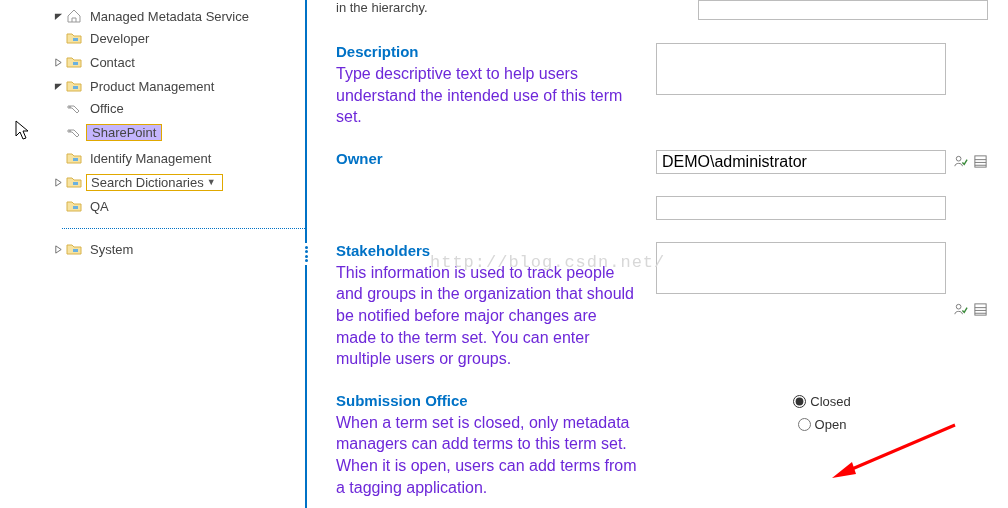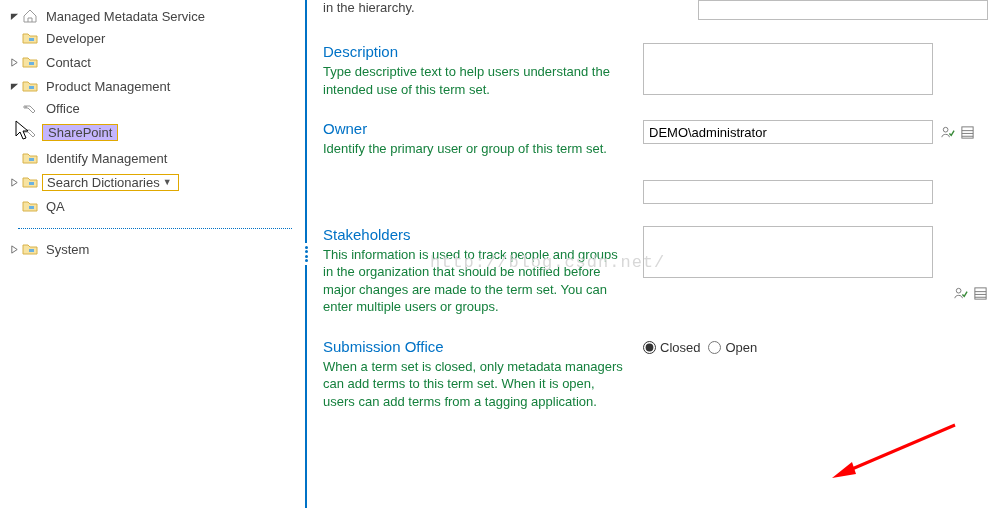--- a/index.html
+++ b/index.html
@@ -9,22 +9,23 @@
     color: #444;
     background: #fff;
     width: 1008px;
     height: 508px;
     overflow: hidden;
     position: relative;
   }
   .layout { display: flex; height: 100%; }
   .sidebar {
     width: 300px;
-    padding: 4px 8px 8px 8px;
+    padding: 4px 8px 8px 24px;
     position: relative;
+    margin-left: 28px;
   }
   .divider-v {
     position: absolute;
     left: 300px;
     top: 0;
     bottom: 0;
     width: 12px;
     display: flex;
     flex-direction: column;
     align-items: center;
@@ -78,43 +79,43 @@
     position: absolute;
     left: 15px; top: 120px;
     width: 16px; height: 22px;
     z-index: 50;
   }
   
   .section { display:flex; margin-bottom: 22px; }
   .section .desc { width: 320px; padding-right: 18px; }
   .section .desc h3 {
     color: #0072c6;
-    font-weight: 400;
+    font-weight: 700;
     font-size: 15px;
     margin-bottom: 3px;
   }
-  .section .desc p { color: #15803d; font-size: 13px; line-height: 1.35; }
+  .section .desc p { color: #6d28d9; font-size: 16px; line-height: 1.35; }
   .section .field { flex: 1; padding-right: 20px; position: relative; }
   textarea.box, input.box {
     width: 290px;
     border: 1px solid #bcbcbc;
     font-family: inherit;
-    font-size: 13px;
+    font-size: 16px;
     padding: 3px 5px;
     resize: none;
     background:#fff;
   }
   textarea.box { height: 52px; }
   input.box { height: 24px; }
   .owner-wrap { display:flex; align-items:center; }
   .owner-wrap .icons { margin-left: 6px; display:flex; gap:4px;}
   .mini-icon { width:16px; height:16px; display:inline-flex; align-items:center; justify-content:center; cursor:pointer;}
   .mini-icon svg { width:15px; height:15px; }
   .stake-icons { position:absolute; right: 20px; top: 60px; display:flex; gap:4px;}
-  .radio-row { display:flex; align-items:center; gap:8px; padding-top:2px;}
+  .radio-row { display:flex; align-items:center; gap:8px; padding-top:2px;flex-direction:column;}
   .radio-row label { display:flex; align-items:center; gap:4px; color:#333; font-size:13px;}
   input[type=radio]{ width:13px; height:13px; accent-color:#333; }
   
   .red-arrow {
     position:absolute;
     left: 830px;
     top: 420px;
     width: 130px; height: 60px;
     pointer-events:none;
   }
@@ -318,21 +319,20 @@
         <p>Type descriptive text to help users understand the intended use of this term set.</p>
       </div>
       <div class="field">
         <textarea class="box" style=""></textarea>
       </div>
     </div>
 
     <div class="section">
       <div class="desc">
         <h3>Owner</h3>
-        <p>Identify the primary user or group of this term set.</p>
       </div>
       <div class="field">
         <div class="owner-wrap">
           <input class="box" value="DEMO\administrator" style="">
           <span class="icons">
             <span class="mini-icon">
               <svg viewBox="0 0 16 16">
                   <circle cx="6" cy="5" r="2.5" fill="none" stroke="#777"></circle>
                   <path d="M2 13 C2 9 10 9 10 13" fill="none" stroke="#777"></path>
                   <path d="M10 9 L12 11 L15 6" fill="none" stroke="#3a8a3a" stroke-width="1.5"></path>

